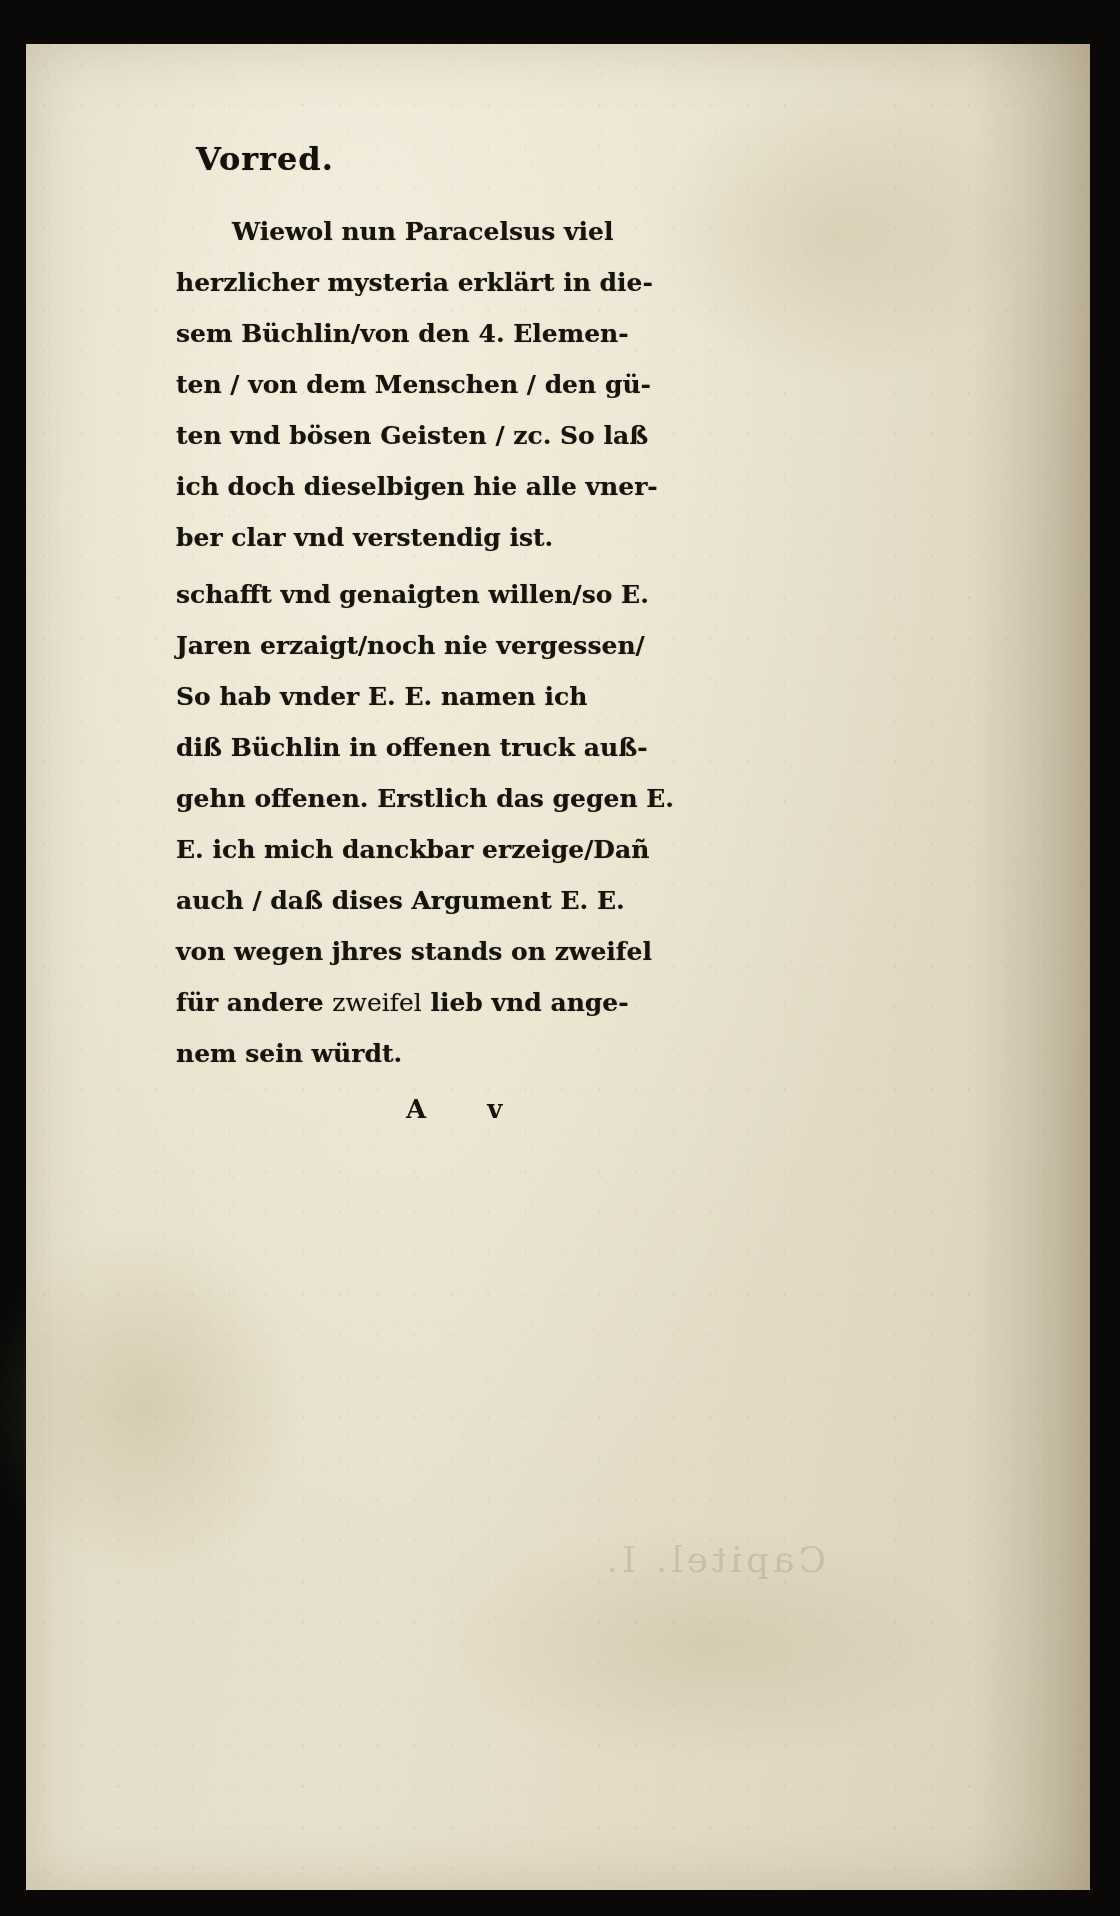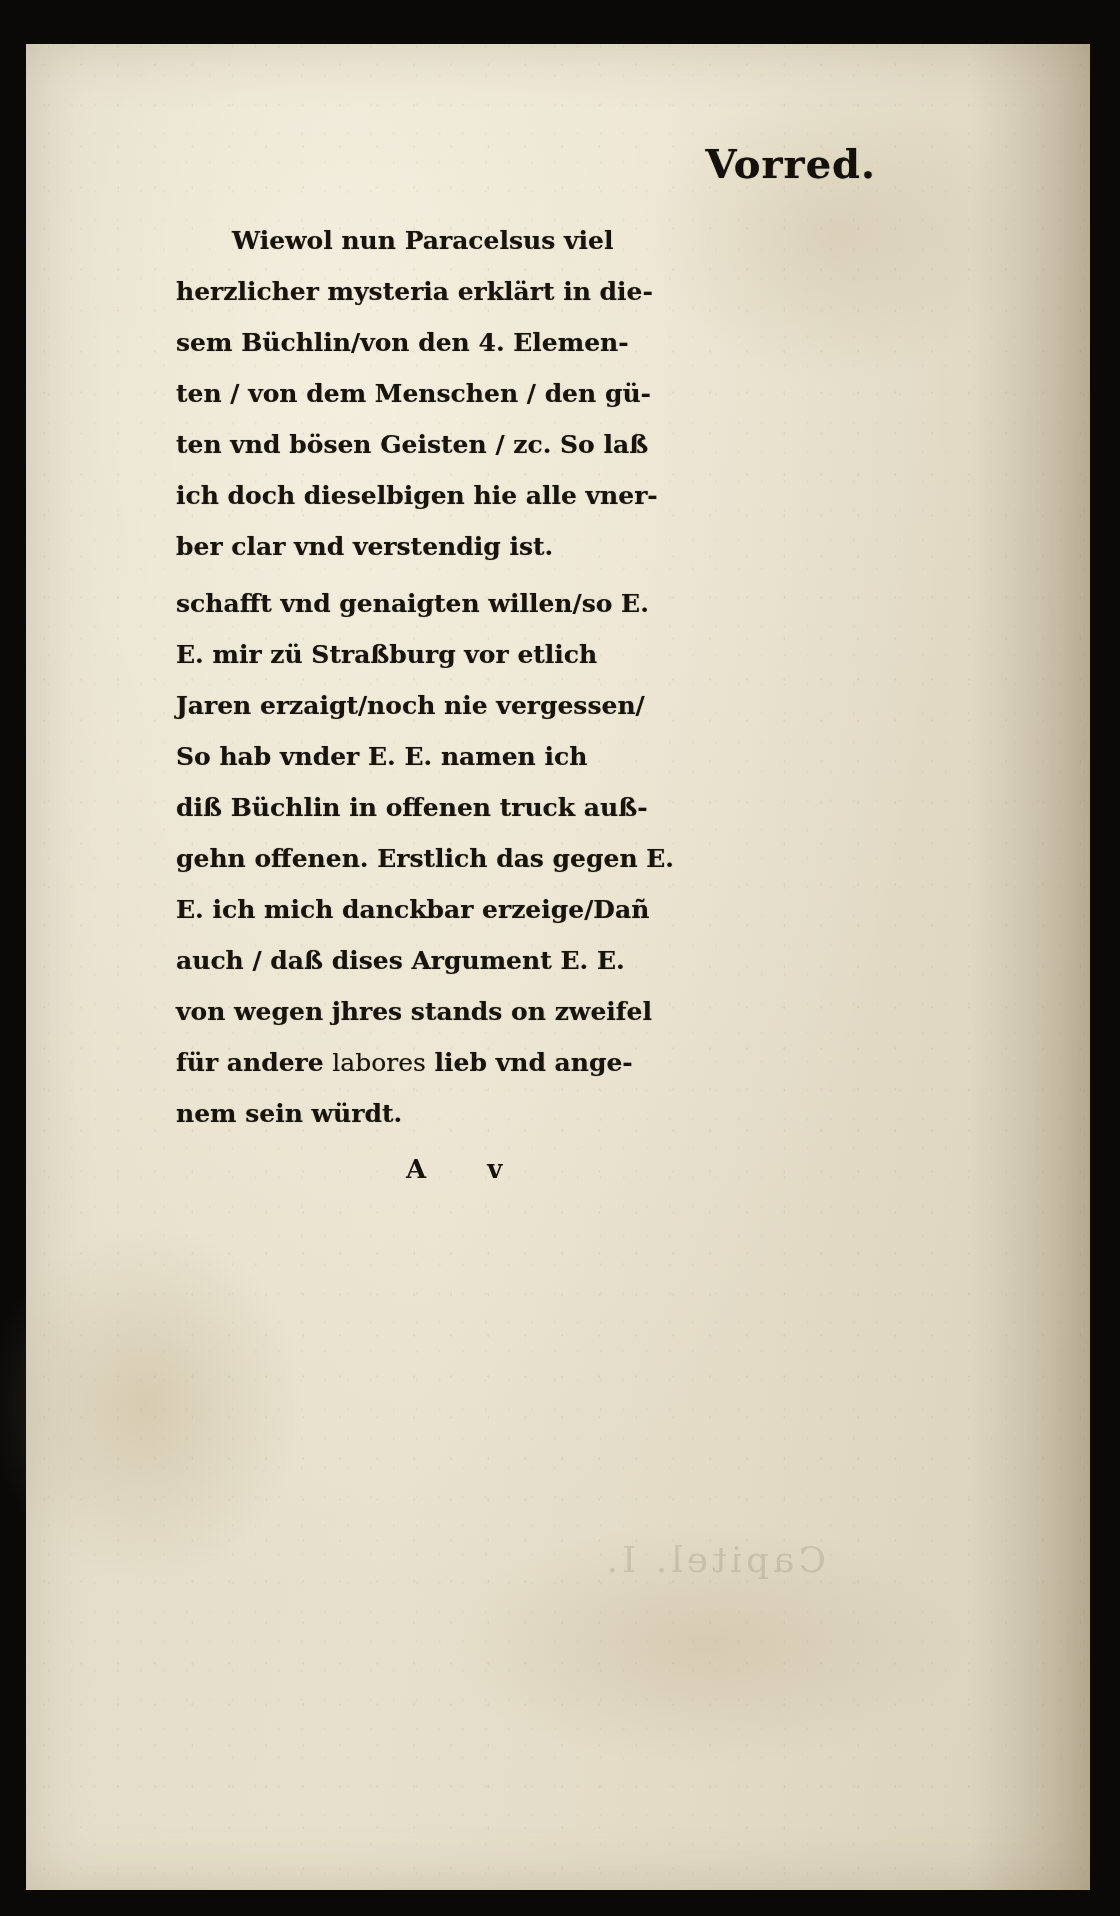--- a/index.html
+++ b/index.html
@@ -81,24 +81,24 @@
   }
 
   #textblock {
     position: absolute;
     left: 150px;
     top: 96px;
     width: 700px;
   }
 
   .heading {
-    text-align: right;
+    text-align: left;
     font-family: "DejaVu Serif", serif;
     font-weight: 700;
-    font-size: 40px;
+    font-size: 32px;
     letter-spacing: 1px;
     color: #14110c;
     margin: 0 0 28px 0;
     padding-left: 20px;
     text-shadow: 0 0 1px rgba(20,16,10,0.6);
   }
 
   .para {
     font-family: "DejaVu Serif", serif;
     font-weight: 700;
@@ -163,29 +163,28 @@
         <span class="line">herzlicher mysteria erklärt in die-</span>
         <span class="line">sem Büchlin/von den 4. Elemen-</span>
         <span class="line">ten / von dem Menschen / den gü-</span>
         <span class="line">ten vnd bösen Geisten / zc. So laß</span>
         <span class="line">ich doch dieselbigen hie alle vner-</span>
         <span class="line">ber clar vnd verstendig ist.</span>
       </p>
 
       <p class="para">
         <span class="line">schafft vnd genaigten willen/so E.</span>
-        <span class="line">E. mir zü Straßburg vor etlich</span>
         <span class="line">Jaren erzaigt/noch nie vergessen/</span>
         <span class="line">So hab vnder E. E. namen ich</span>
         <span class="line">diß Büchlin in offenen truck auß-</span>
         <span class="line">gehn offenen. Erstlich das gegen E.</span>
         <span class="line">E. ich mich danckbar erzeige/Dañ</span>
         <span class="line">auch / daß dises Argument E. E.</span>
         <span class="line">von wegen jhres stands on zweifel</span>
-        <span class="line">für andere <span class="roman">labores</span> lieb vnd ange-</span>
+        <span class="line">für andere <span class="roman">zweifel</span> lieb vnd ange-</span>
         <span class="line">nem sein würdt.</span>
       </p>
 
       <div class="signature">A  v</div>
 
     </div>
 
     <div id="grain"></div>
   </div>
 </div>

